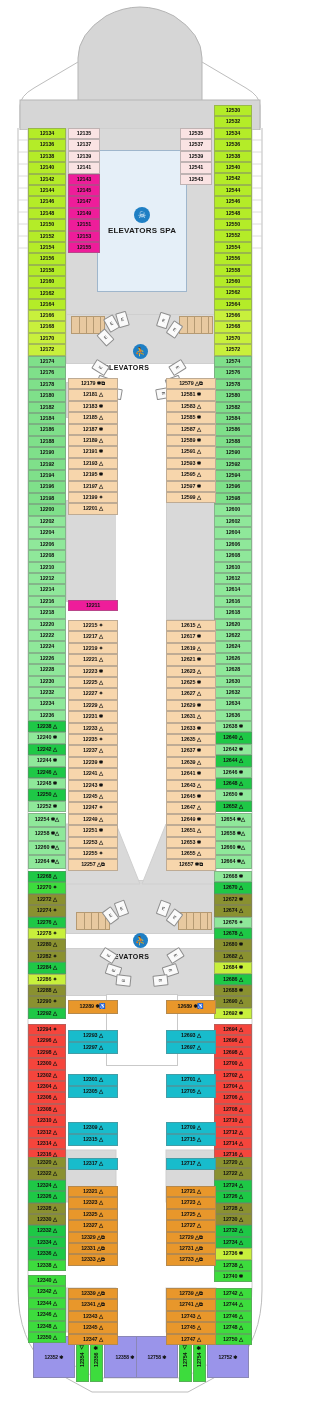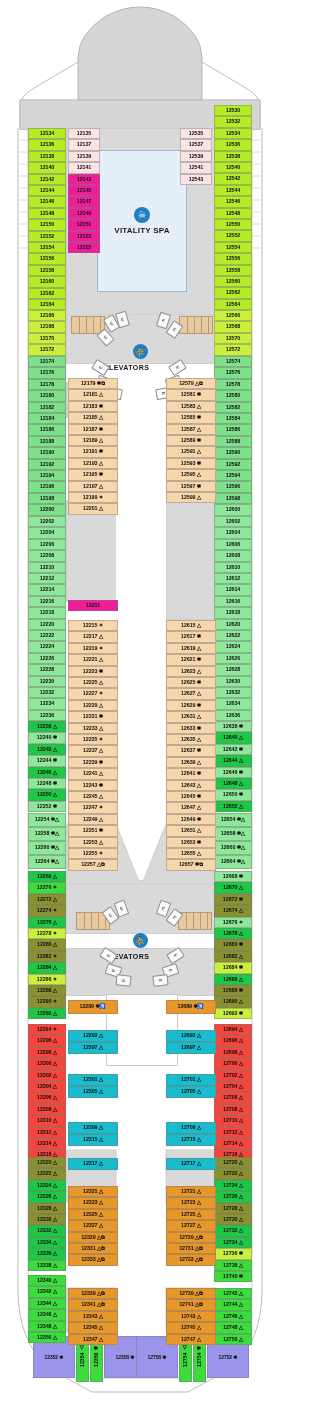--- a/index.html
+++ b/index.html
@@ -78,21 +78,21 @@
   <div class="greyblock" style="left:66px;top:128px;width:150px;height:186px;"></div>
   <div class="greyblock" style="left:66px;top:314px;width:150px;height:48px;"></div>
   <div class="greyblock" style="left:66px;top:382px;width:150px;height:34px;"></div>
   <div class="greyblock" style="left:66px;top:500px;width:50px;height:100px;background:#d9d9d9;"></div>
   <div class="greyblock" style="left:166px;top:500px;width:50px;height:118px;"></div>
 
   <div class="whiteblock" style="left:116px;top:382px;width:50px;height:440px;border:none;background:#fff;"></div>
 
   <div class="spa" style="left:97px;top:150px;width:88px;height:140px;">
     <div class="spaicon">☠</div>
-    <div class="spatxt">VITALITY SPA</div>
+    <div class="spatxt">ELEVATORS SPA</div>
   </div>
 
   <div class="stairblk" style="left:71px;top:316px;width:32px;height:16px;">
     <i style="left:7px"></i>
       <i style="left:14px"></i>
       <i style="left:21px"></i>
       <i style="left:28px"></i>
   </div>
   <div class="stairblk" style="left:179px;top:316px;width:32px;height:16px;">
     <i style="left:7px"></i>

